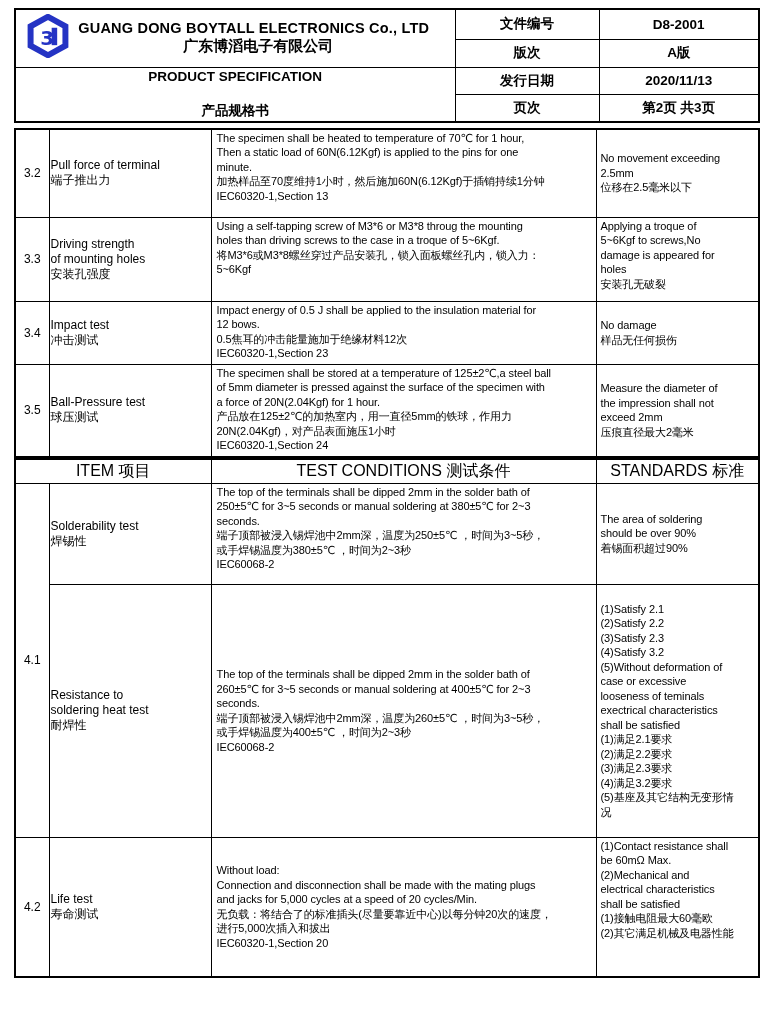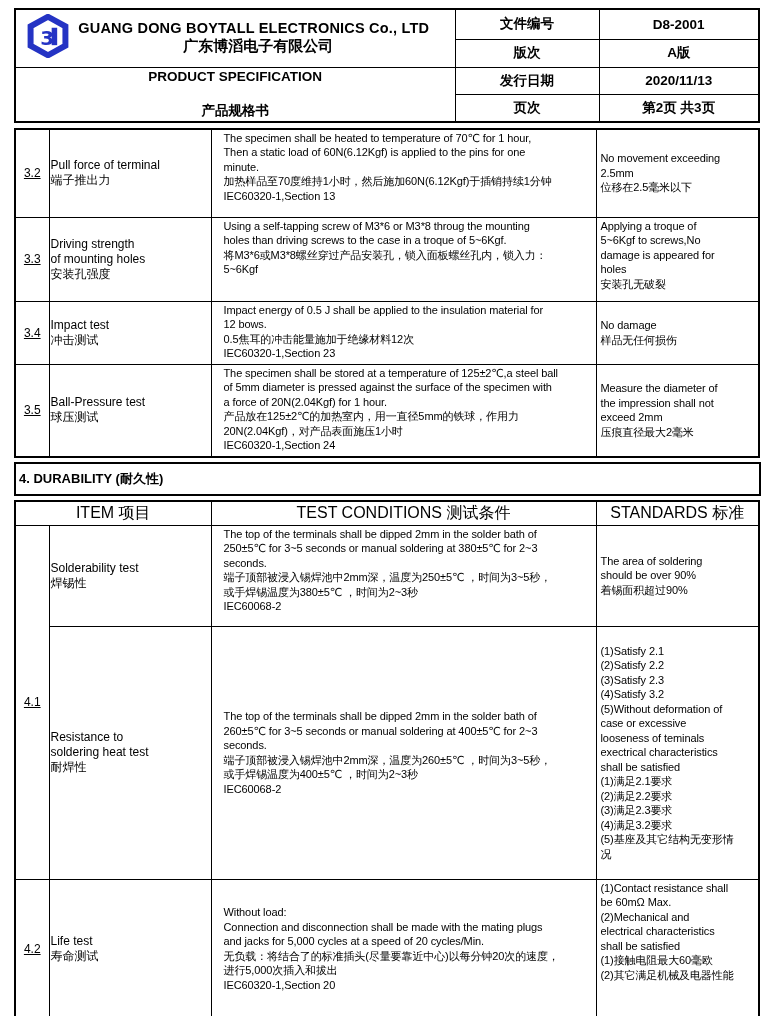--- a/index.html
+++ b/index.html
@@ -15,24 +15,24 @@
   
   .hdr-company{position:relative;text-align:center;vertical-align:middle;}
   .hdr-company .logo{position:absolute;left:9px;top:50%;transform:translateY(-50%);}
   .hdr-co-en{font-weight:bold;font-size:14.5px;letter-spacing:.2px;padding-left:37px;}
   .hdr-co-cn{font-weight:bold;font-size:15px;padding-left:46px;margin-top:1px;}
   .hdr-title{text-align:center;vertical-align:middle;}
   .hdr-ti-en{font-weight:bold;font-size:13.5px;}
   .hdr-ti-cn{font-weight:bold;font-size:13.5px;margin-top:18px;}
   .fld-label,.fld-value{text-align:center;vertical-align:middle;font-weight:bold;font-size:13.5px;}
   
-  .no-cell{text-align:center;vertical-align:middle;font-size:12px;text-decoration:underline;}
+  .no-cell{text-align:center;vertical-align:middle;font-size:12px;}
   .item-cell{text-align:left;vertical-align:middle;font-size:12px;line-height:15px;white-space:pre-line;}
   .test-cell{font-size:11px;line-height:14.5px;letter-spacing:-0.1px;vertical-align:top;
-             white-space:pre-line;padding:1px 3px 1px 12px;text-align:left;}
+             white-space:pre-line;padding:1px 3px 1px 5px;text-align:left;}
   .test-cell.vmid{vertical-align:middle;}
   .std-cell{font-size:11px;line-height:14.5px;letter-spacing:-0.1px;vertical-align:middle;
             white-space:pre-line;padding:1px 2px 1px 4px;text-align:left;}
   .std-cell.vtop{vertical-align:top;margin-left:21px;}
   tr.h87 td{height:85px;} tr.h83 td{height:81px;} tr.h62 td{height:60px;} tr.h91 td{height:89px;}
   tr.hHdr td{height:19px;} tr.h100 td{height:98px;} tr.h252 td{height:250px;} tr.h138 td{height:136px;}
   .col-hdr{text-align:center;vertical-align:middle;font-weight:normal;font-size:16px;}
   .sec-title{
     width:740px;border:2px solid #000;height:30px;display:flex;align-items:center;
     font-weight:bold;font-size:13px;padding-left:3px;margin:4px 0;
@@ -145,21 +145,20 @@
 20N(2.04Kgf)，对产品表面施压1小时
 IEC60320-1,Section 24</td>
       <td class="std-cell">Measure the diameter of
 the impression shall not
 exceed 2mm
 压痕直径最大2毫米</td>
     </tr>
   </tbody>
     </table>
 
-  <div class="sec-title">4. DURABILITY  (耐久性)</div>
 
   <table class="bordered">
     <colgroup>
         <col style="width:34px">
         <col style="width:162px">
         <col style="width:385px">
         <col style="width:163px">
       </colgroup>
     <tbody>
         <tr class="hHdr">

